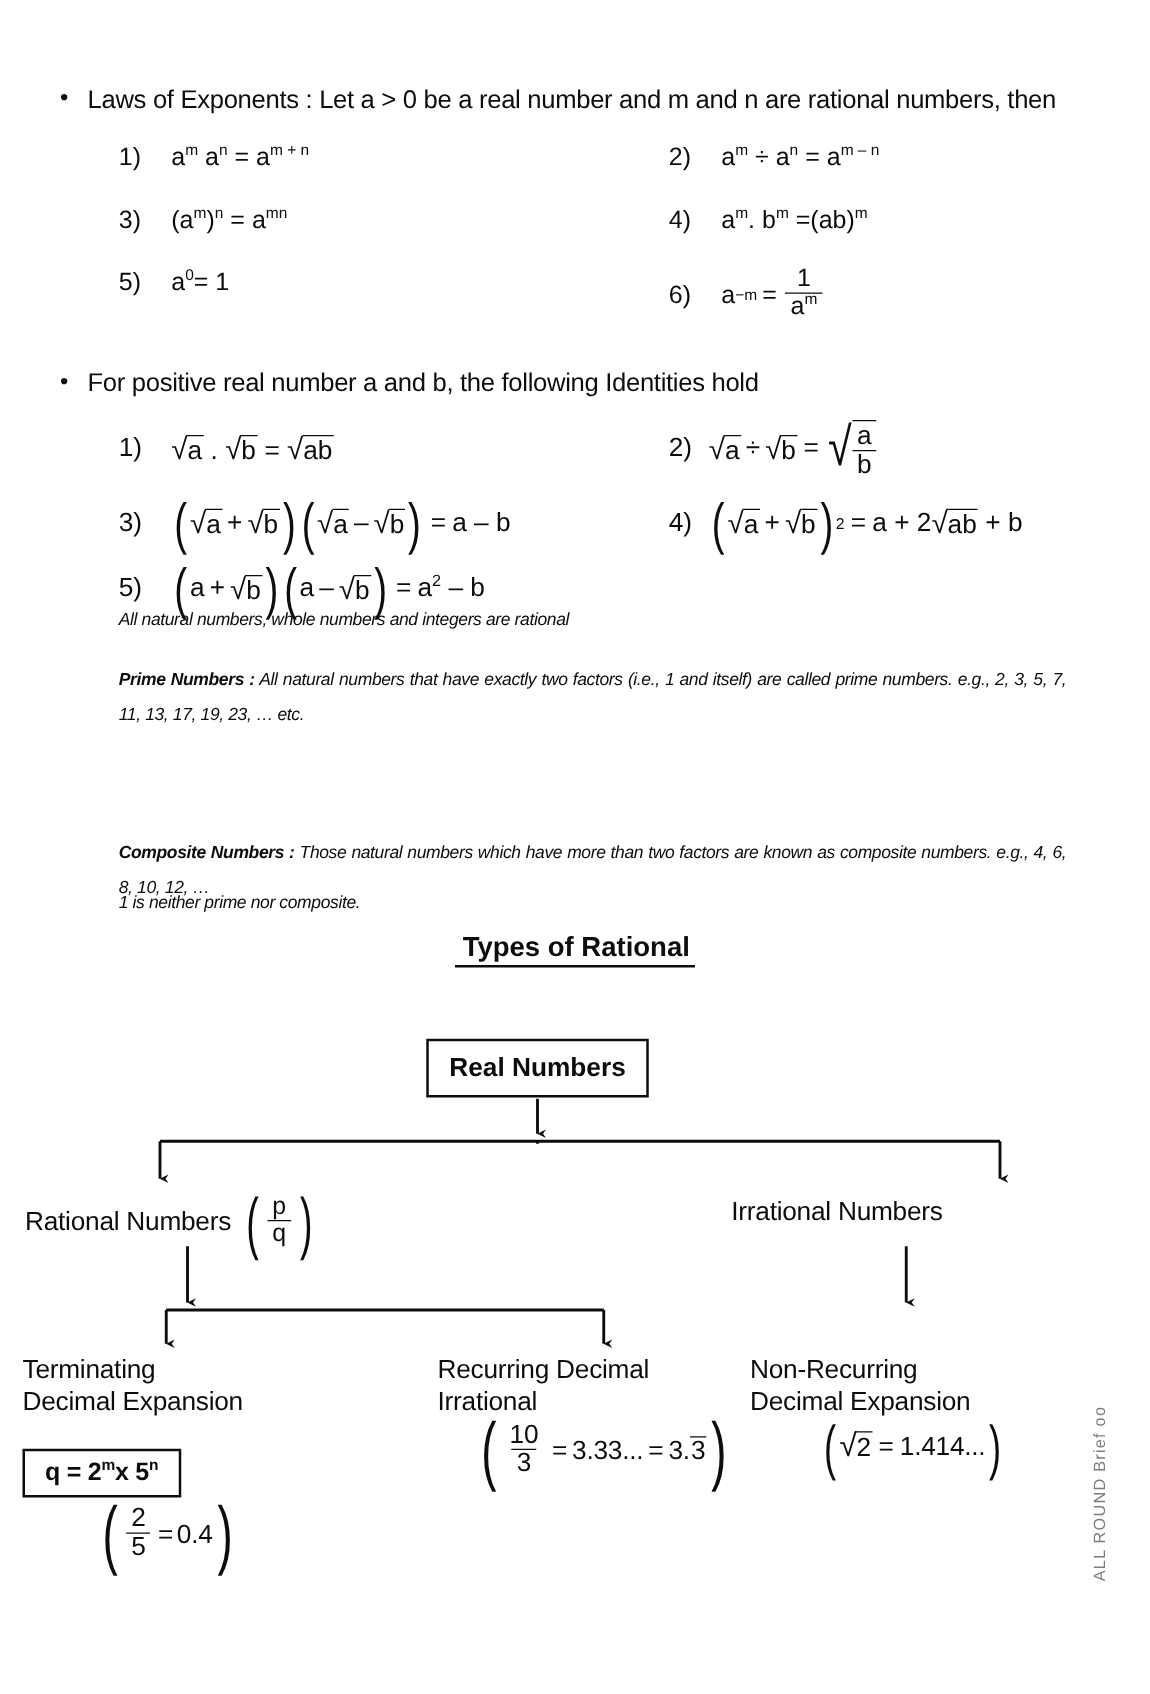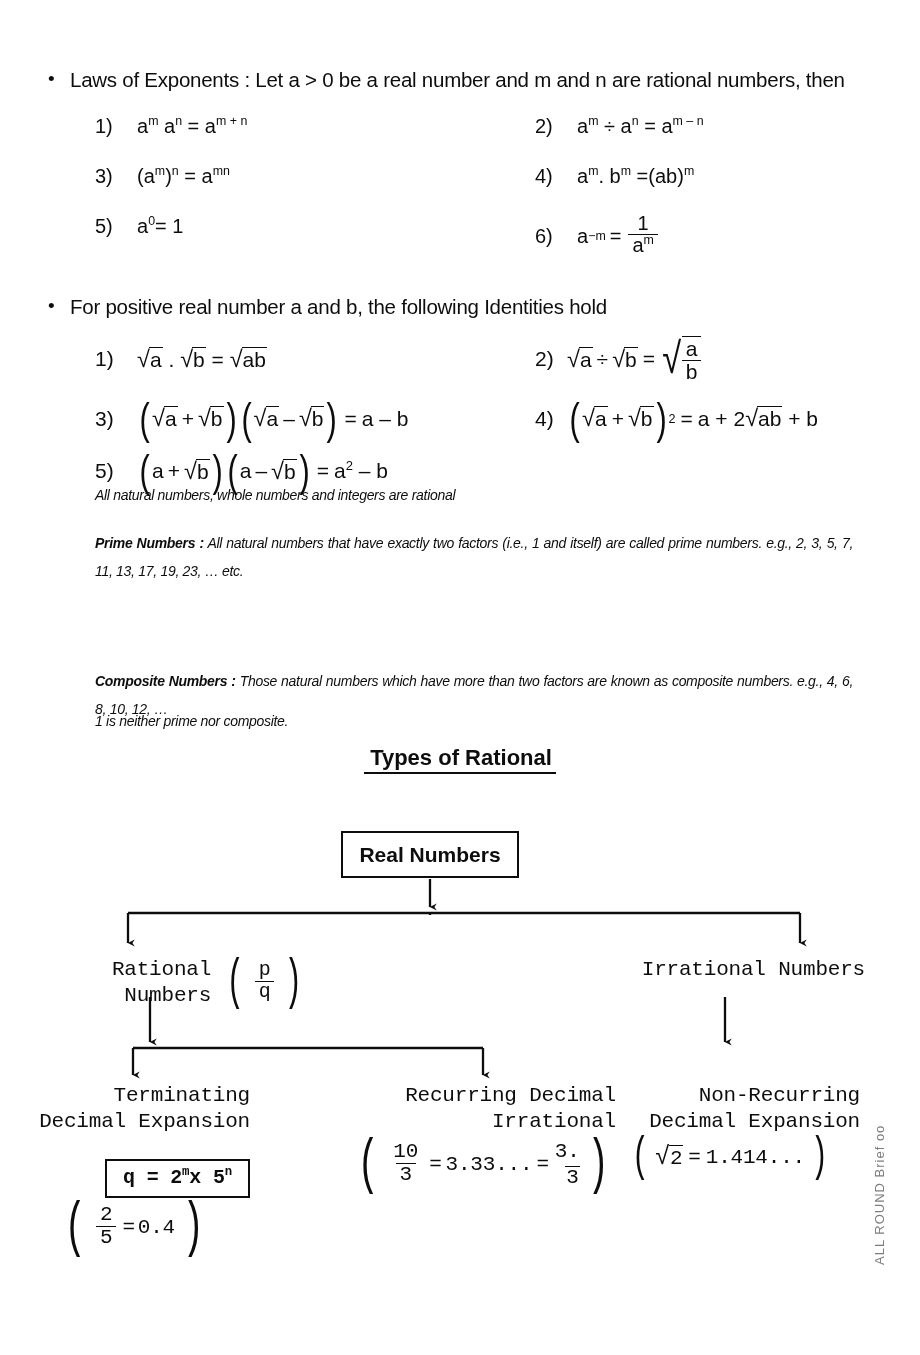--- a/index.html
+++ b/index.html
@@ -97,25 +97,24 @@
     font-style: italic;
   }
   .para b { font-weight: bold; }
 
   
   #flow { position: absolute; left: 0; top: 745px; width: 920px; height: 540px; }
   #flow svg { position: absolute; left: 0; top: 0; }
 
   .fl-node {
     position: absolute;
-    text-align: right;
+    text-align: left;
     font-size: 21px;
     line-height: 26px;
     letter-spacing: -0.2px;
-    font-family: Liberation Mono, monospace;
   }
   .chart-title {
     position: absolute;
     left: 0; top: 0; width: 920px;
     text-align: center;
     font-size: 22px;
     font-weight: bold;
   }
   .chart-title span {
     border-bottom: 2.2px solid #0d0d0d;

